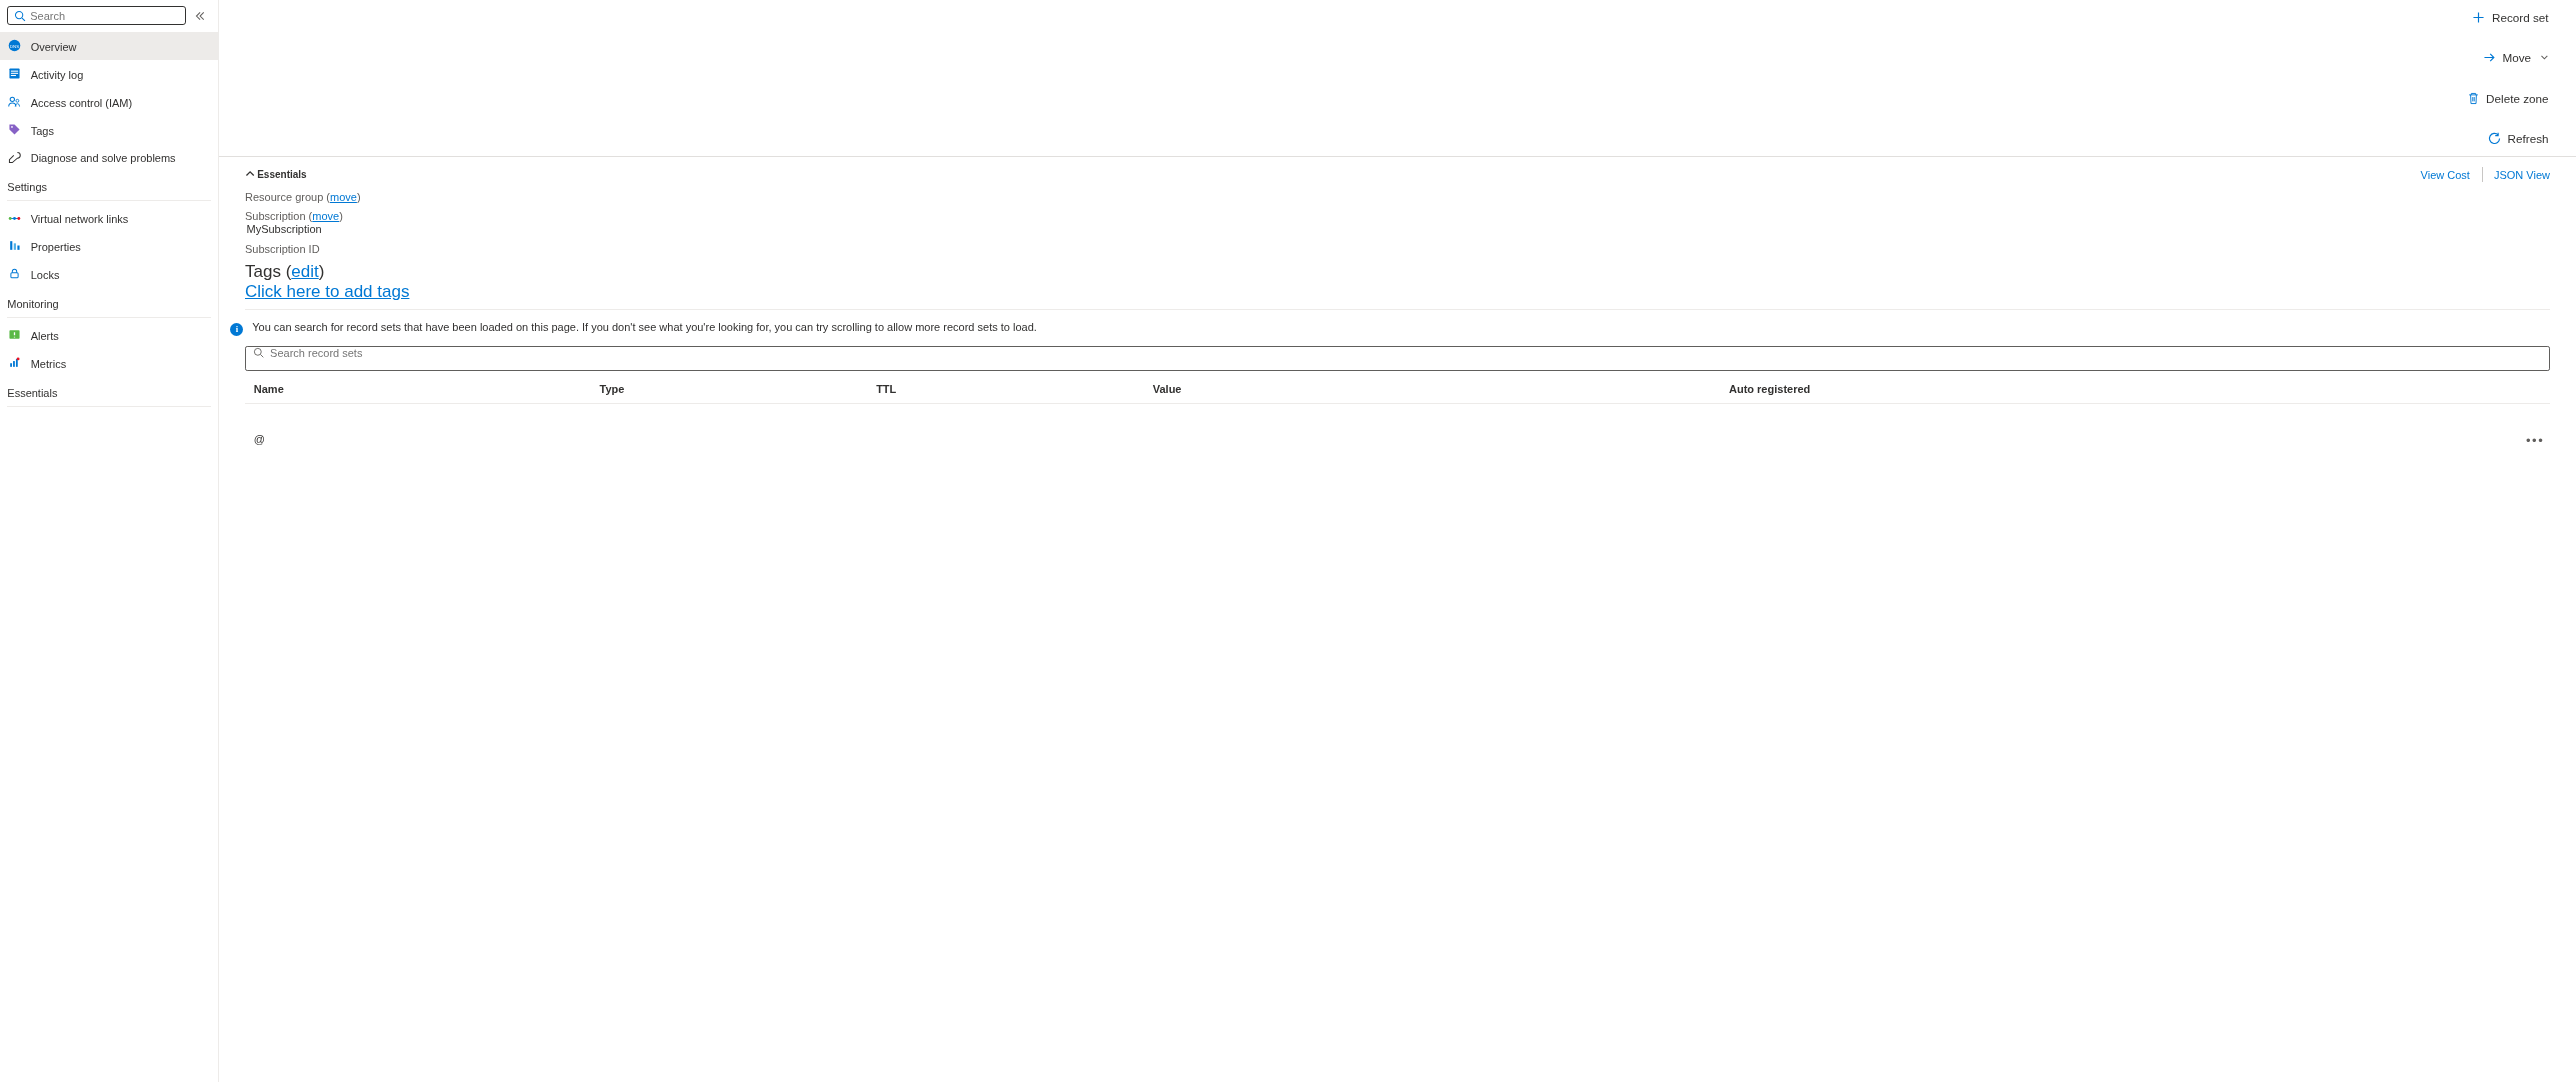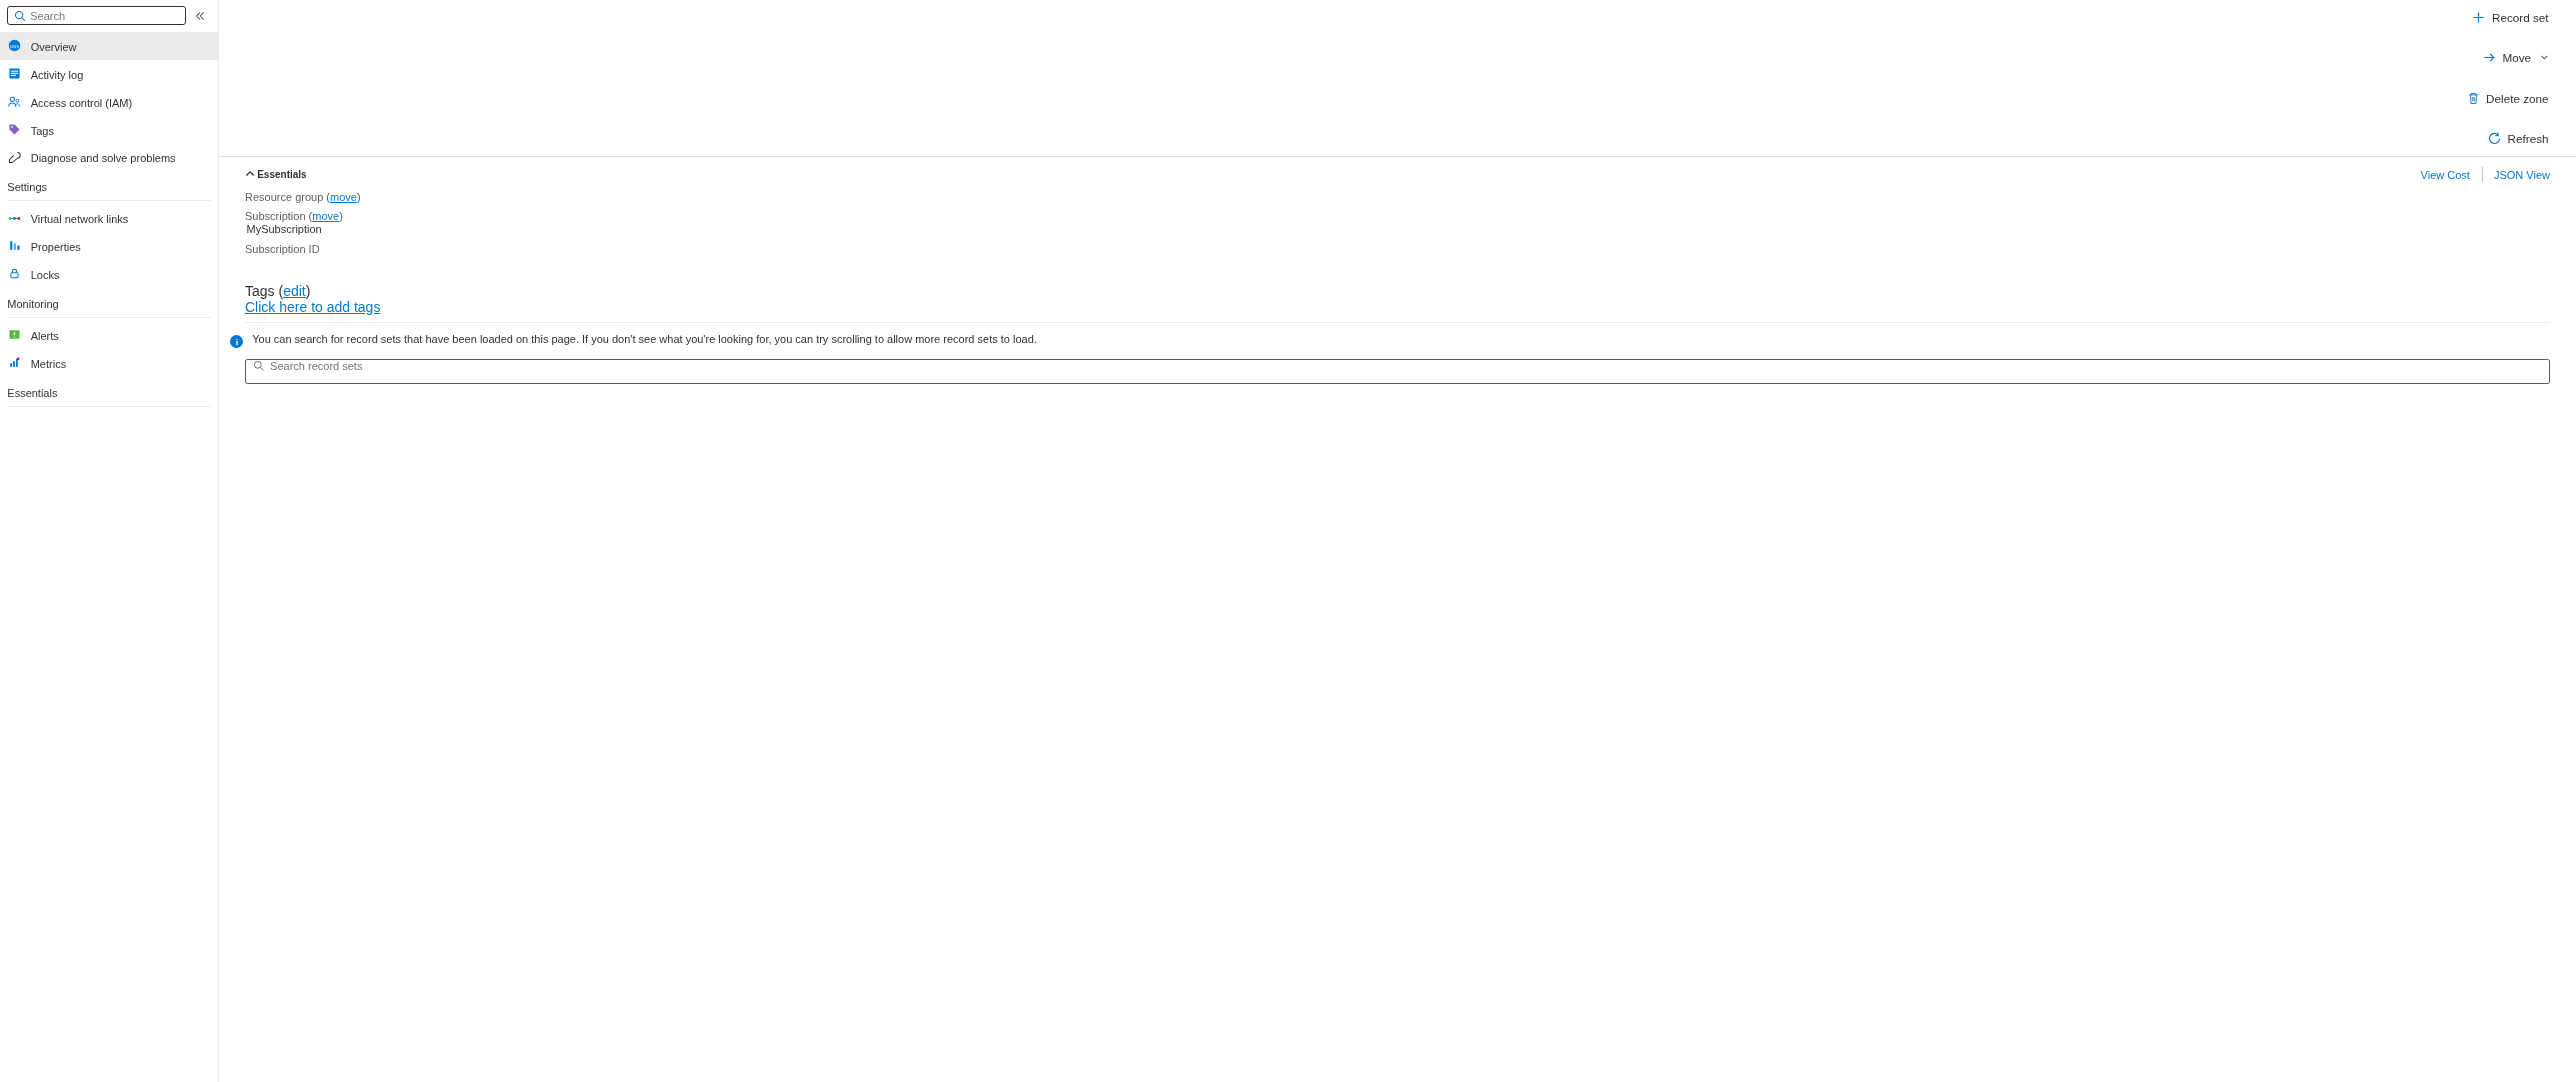--- a/index.html
+++ b/index.html
@@ -165,21 +165,21 @@
     color: #605e5c;
     font-size: 11px;
     margin-bottom: 1.5px;
   }
   .prop-value {
     font-size: 11px;
     color: #323130;
     margin-left: 1.5px;
   }
   .link { color: #0078d4; text-decoration: underline; cursor: pointer; }
-  .tags-row { margin-top: 28px; font-size:14px;}
+  .tags-row { margin-top: 7px; font-size:17px;}
   .divider-thin { border:none; border-top:0.7px solid #edebe9; margin: 7.3px 0 10.2px 0;}
   .info-box {
     display: flex;
     align-items: flex-start;
     gap: 8.8px;
     font-size: 11px;
     margin-bottom: 10.2px;
     padding-left: 0;
   }
   .info-icon {
@@ -450,18 +450,40 @@
       <div class="record-search">
         <span>
           <svg width="11" height="11" viewBox="0 0 16 16">
               <circle cx="7" cy="7" r="5" fill="none" stroke="#605e5c" stroke-width="1.3"></circle>
               <line x1="11" y1="11" x2="15" y2="15" stroke="#605e5c" stroke-width="1.3"></line>
             </svg>
         </span>
         <input type="text" placeholder="Search record sets" style="">
       </div>
 
+      <table class="records">
+        <thead>
+          <tr>
+            <th style="width:15%">Name</th>
+            <th style="width:12%">Type</th>
+            <th style="width:12%">TTL</th>
+            <th style="width:25%">Value</th>
+            <th style="width:30%">Auto registered</th>
+            <th style="width:6%"></th>
+          </tr>
+        </thead>
+        <tbody>
+          <tr>
+            <td>@</td>
+            <td></td>
+            <td></td>
+            <td></td>
+            <td></td>
+            <td class="row-menu">•••</td>
+          </tr>
+        </tbody>
+      </table>
 
     </div>
   </div>
 
 </div>
 
 
 </body></html>

